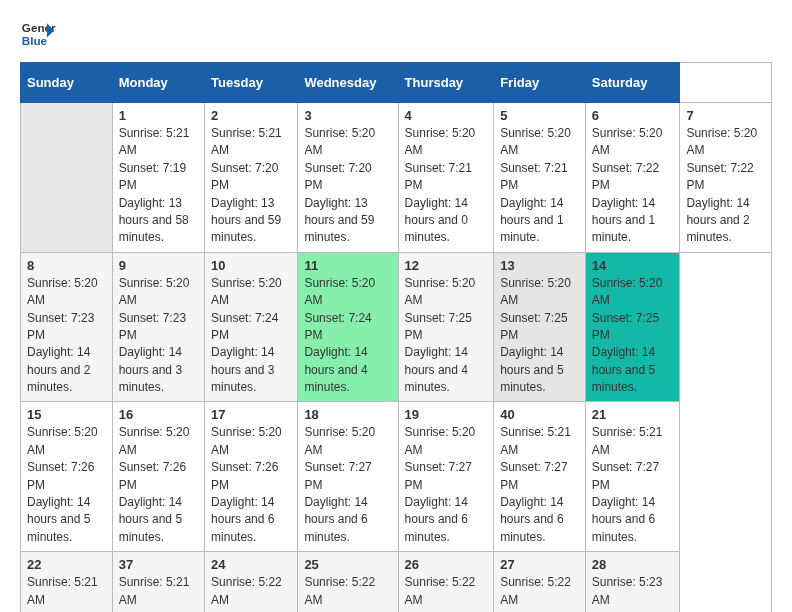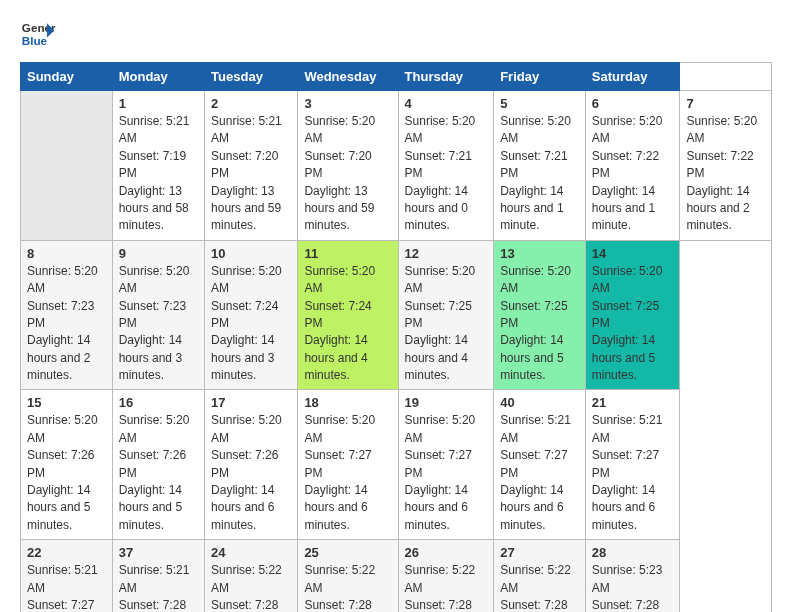--- a/index.html
+++ b/index.html
@@ -48,21 +48,21 @@
     .calendar {
       width: 100%;
       border-collapse: collapse;
       border: 1px solid #bbb;
     }
     .calendar th {
       background: #1a5fa8;
       color: #fff;
       font-size: 13px;
       font-weight: bold;
-      padding: 6px 6px;
+      padding: 12px 6px;
       text-align: left;
       border: 1px solid #1a5fa8;
     }
     .calendar td {
       vertical-align: top;
       border: 1px solid #bbb;
       padding: 5px 6px;
       width: 108px;
       min-height: 80px;
       background: #fff;
@@ -158,29 +158,29 @@
             <div class="day-info">Sunrise: 5:20 AM<br>Sunset: 7:23 PM<br>Daylight: 14 hours and 2 minutes.</div>
           </td>
           <td style="background: rgb(245, 245, 245);">
             <span class="day-number">9</span>
             <div class="day-info">Sunrise: 5:20 AM<br>Sunset: 7:23 PM<br>Daylight: 14 hours and 3 minutes.</div>
           </td>
           <td style="background: rgb(245, 245, 245); margin-left: 40px;">
             <span class="day-number">10</span>
             <div class="day-info">Sunrise: 5:20 AM<br>Sunset: 7:24 PM<br>Daylight: 14 hours and 3 minutes.</div>
           </td>
-          <td style="background: #bef264;">
+          <td style="background: #86efac;">
             <span class="day-number">11</span>
             <div class="day-info">Sunrise: 5:20 AM<br>Sunset: 7:24 PM<br>Daylight: 14 hours and 4 minutes.</div>
           </td>
           <td style="background: rgb(245, 245, 245); margin-left: 44px;">
             <span class="day-number">12</span>
             <div class="day-info">Sunrise: 5:20 AM<br>Sunset: 7:25 PM<br>Daylight: 14 hours and 4 minutes.</div>
           </td>
-          <td style="background: #86efac;">
+          <td style="background: #e5e5e5;">
             <span class="day-number">13</span>
             <div class="day-info">Sunrise: 5:20 AM<br>Sunset: 7:25 PM<br>Daylight: 14 hours and 5 minutes.</div>
           </td>
           <td style="background: #14b8a6; margin-top: 17px;">
             <span class="day-number">14</span>
             <div class="day-info">Sunrise: 5:20 AM<br>Sunset: 7:25 PM<br>Daylight: 14 hours and 5 minutes.</div>
           </td>
         </tr>
         <tr class="week-row">
           <td>

